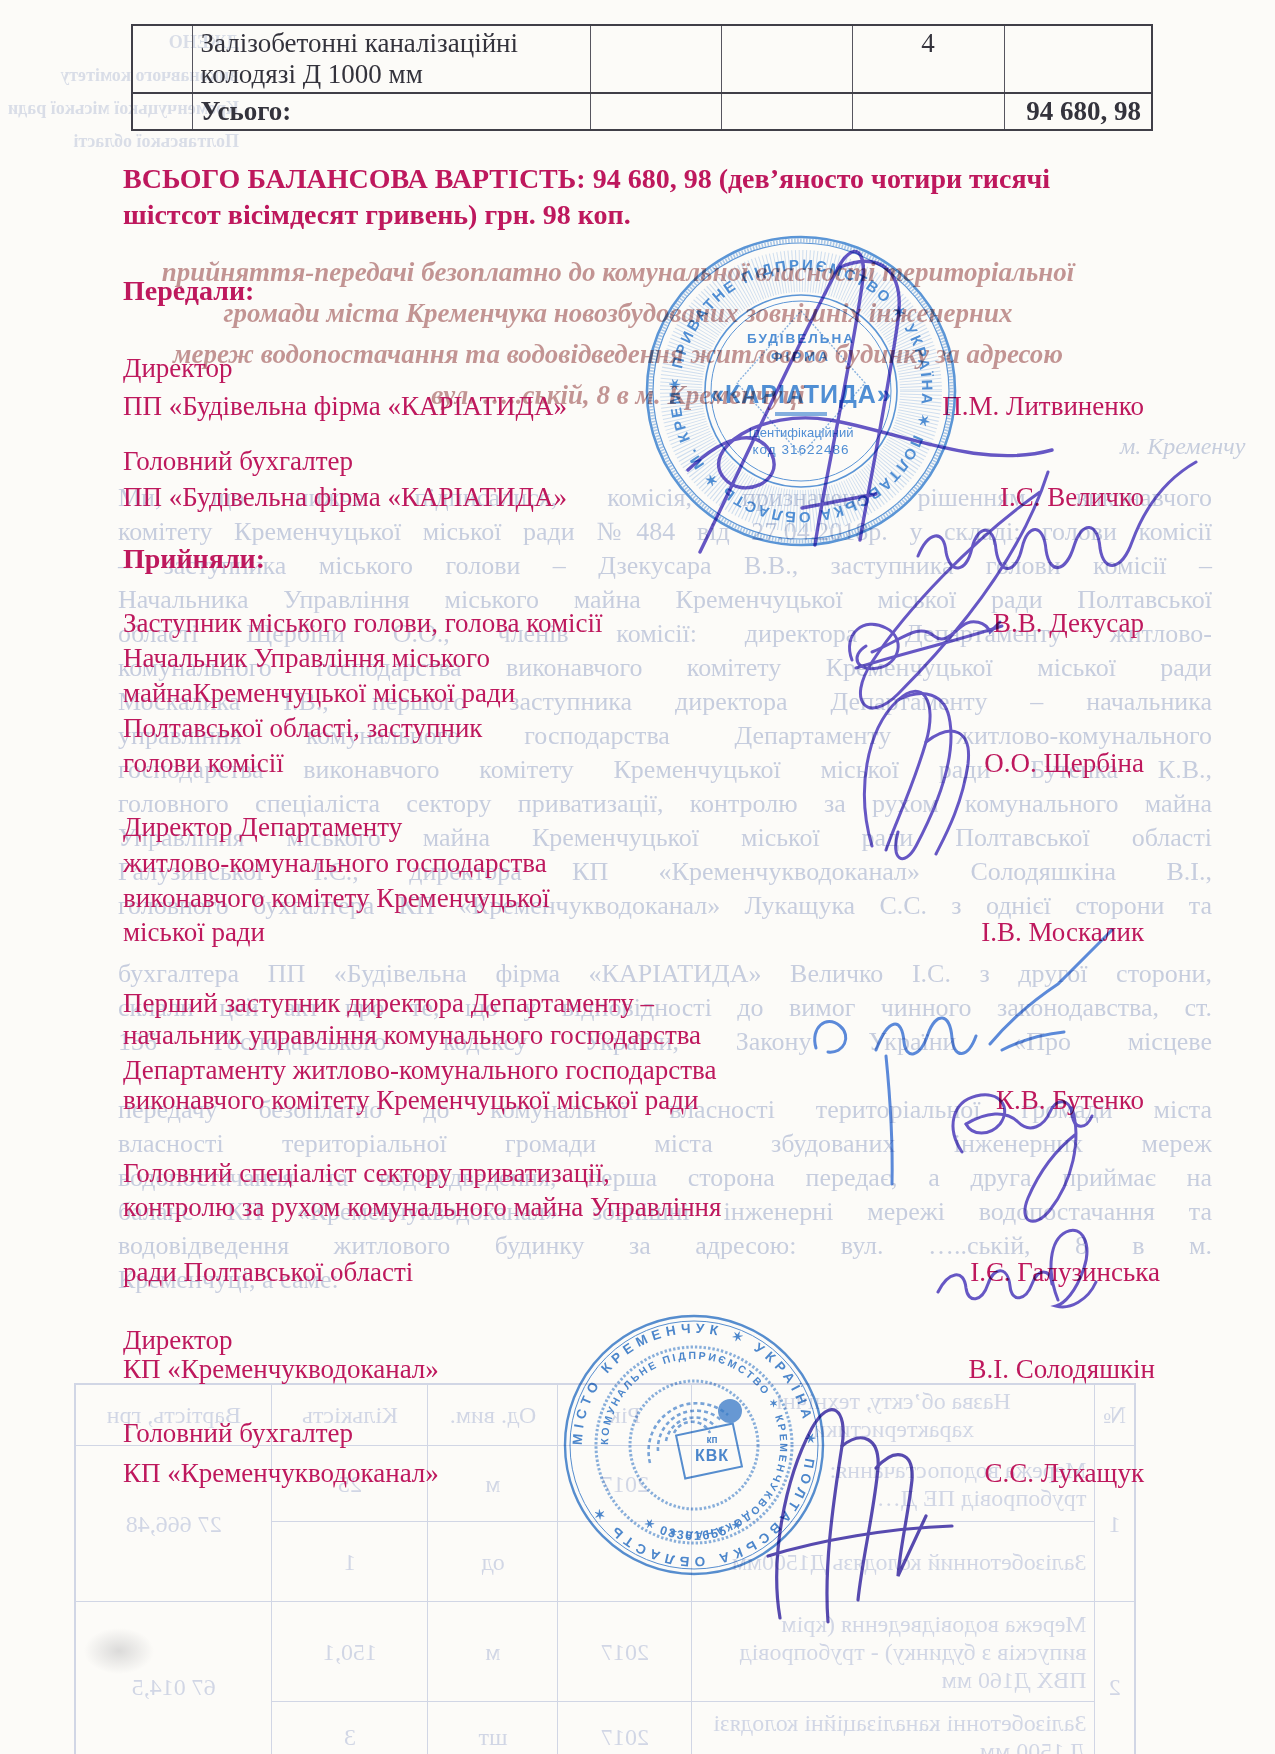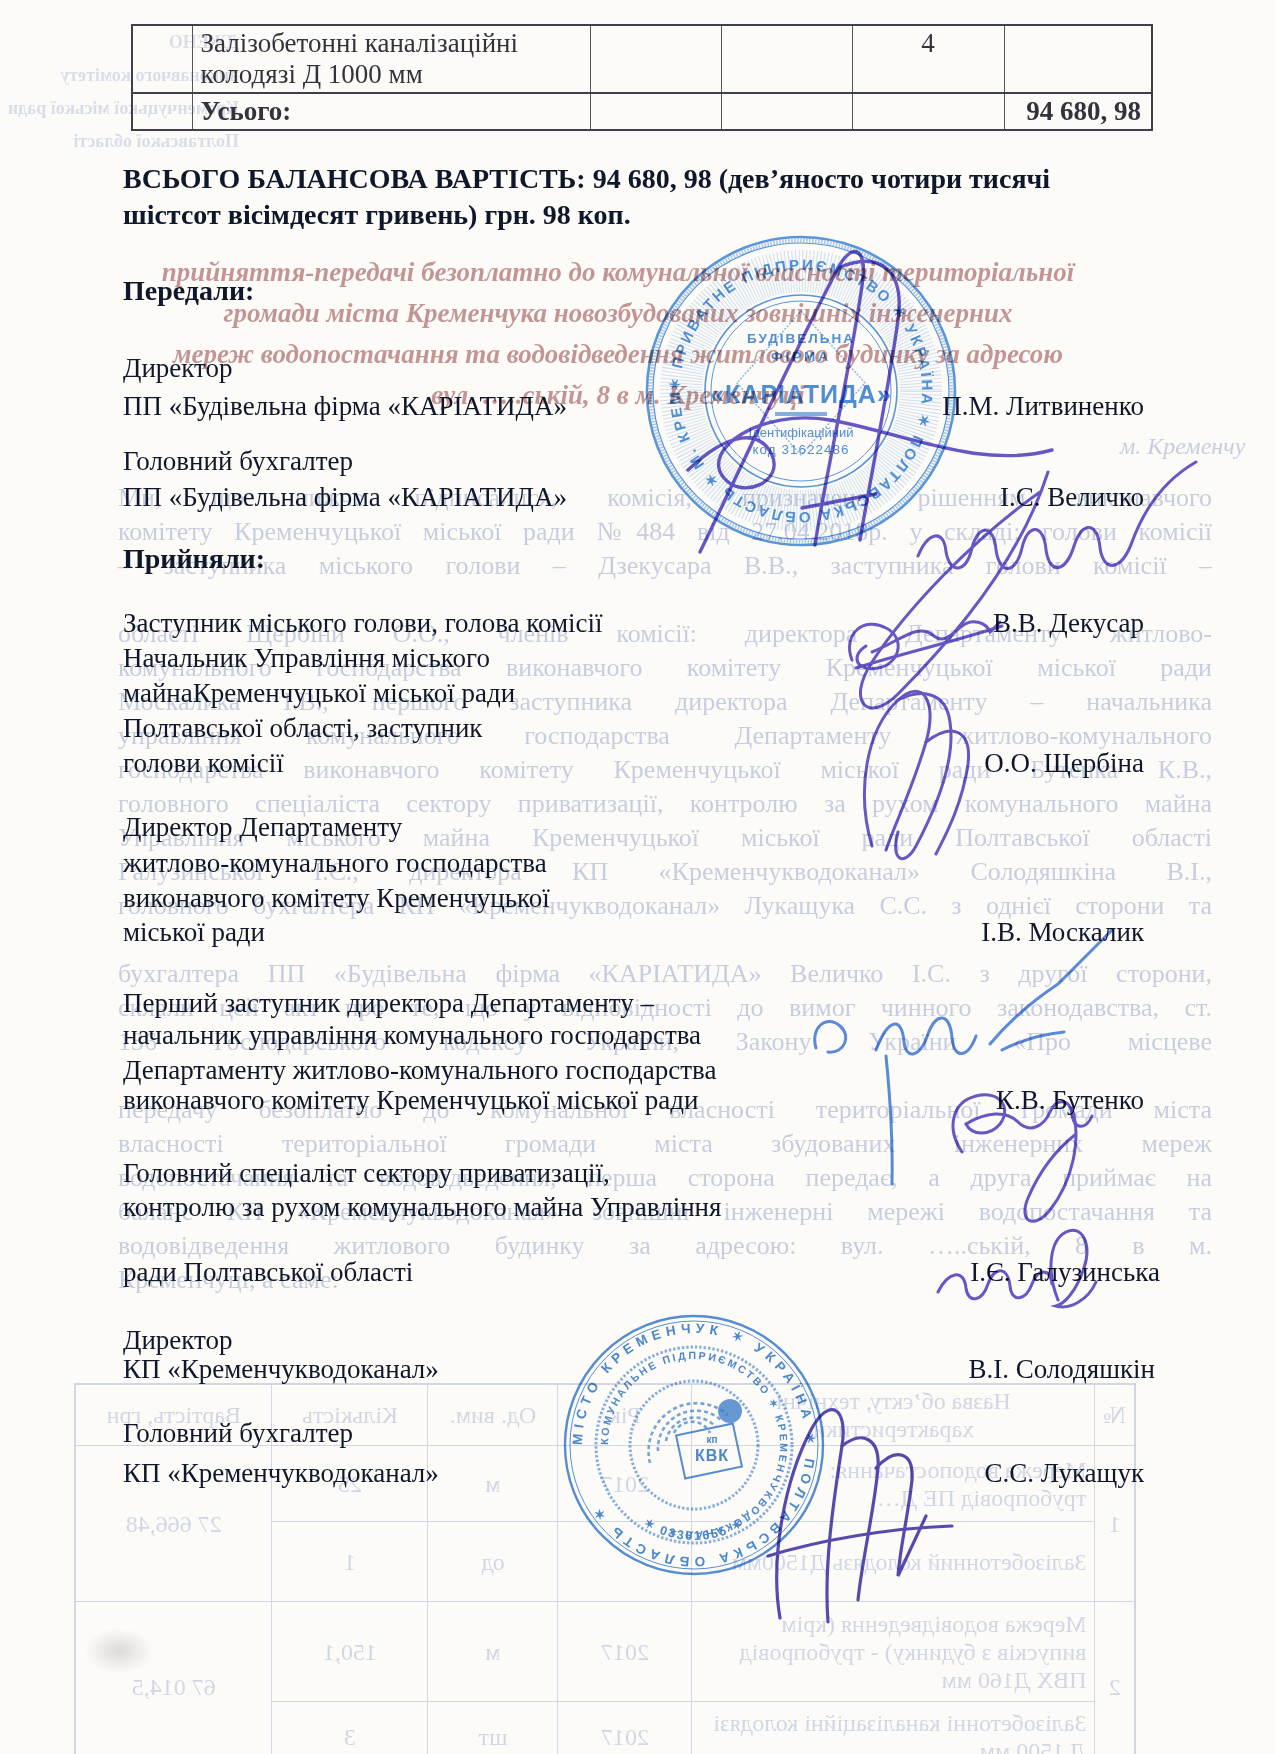--- a/index.html
+++ b/index.html
@@ -1,19 +1,19 @@
 <!DOCTYPE html>
 <html><head>
 <meta charset="utf-8">
 <style>
   html,body{margin:0;padding:0;background:#e8e6e0;}
   #page{position:relative;width:1275px;height:1754px;background:#fcfbf8;overflow:hidden;
         font-family:"Liberation Serif",serif;color:#34333c;}
   
-  .dln{position:absolute;left:123px;font:27px/31px "Liberation Serif",serif;color:#0f172a;white-space:nowrap;z-index:5;}
+  .dln{position:absolute;left:123px;font:27px/31px "Liberation Serif",serif;color:#be185d;white-space:nowrap;z-index:5;}
   .bold{font-weight:bold;}
   .big{font-size:28px;}
   .name{left:auto;right:131px;text-align:right;}
   
   #toptbl{position:absolute;left:131px;top:24px;width:1020px;border-collapse:collapse;table-layout:fixed;z-index:5;}
   #toptbl td{border:1.6px solid #56555f;font:27px/31px "Liberation Serif",serif;color:#34333c;
              padding:2px 8px;vertical-align:top;overflow:hidden;}
   #toptbl{border:2.5px solid #403f48;}
   #toptbl tr.total td{border-top:2.6px solid #403f48;font-weight:bold;}
   #toptbl td.qty{text-align:center;}
@@ -55,20 +55,21 @@
 
   <div class="bt bt-title" style="top:256px">прийняття-передачі безоплатно до комунальної власності територіальної</div>
   <div class="bt bt-title" style="top:297px">громади міста Кременчука новозбудованих зовнішніх інженерних</div>
   <div class="bt bt-title" style="top:338px">мереж водопостачання та водовідведення житлового будинку за адресою</div>
   <div class="bt bt-title" style="top:379px">вул. …..ській, 8 в м. Кременчуці</div>
   <div class="bt bt-frag" style="left:1120px;top:433px">м. Кременчу</div>
 
   <div class="bt bt-ln" style="--i:0">Ми, що нижче підписалися, комісія, призначена рішенням виконавчого</div>
   <div class="bt bt-ln" style="--i:1">комітету Кременчуцької міської ради №484 від 27.04.2018р. у складі: голови комісії</div>
   <div class="bt bt-ln" style="--i:2">– заступника міського голови – Дзекусара В.В., заступника голови комісії –</div>
+  <div class="bt bt-ln" style="--i:3">Начальника Управління міського майна Кременчуцької міської ради Полтавської</div>
   <div class="bt bt-ln" style="--i:4">області Щербіни О.О., членів комісії: директора Департаменту житлово-</div>
   <div class="bt bt-ln" style="--i:5">комунального господарства виконавчого комітету Кременчуцької міської ради</div>
   <div class="bt bt-ln" style="--i:6">Москалика І.В., першого заступника директора Департаменту – начальника</div>
   <div class="bt bt-ln" style="--i:7">управління комунального господарства Департаменту житлово-комунального</div>
   <div class="bt bt-ln" style="--i:8">господарства виконавчого комітету Кременчуцької міської ради Бутенка К.В.,</div>
   <div class="bt bt-ln" style="--i:9">головного спеціаліста сектору приватизації, контролю за рухом комунального майна</div>
   <div class="bt bt-ln" style="--i:10">Управління міського майна Кременчуцької міської ради Полтавської області</div>
   <div class="bt bt-ln" style="--i:11">Галузинської І.Є., директора КП «Кременчукводоканал» Солодяшкіна В.І.,</div>
   <div class="bt bt-ln" style="--i:12">головного бухгалтера КП «Кременчукводоканал» Лукащука С.С. з однієї сторони та</div>
   <div class="bt bt-ln" style="--i:14">бухгалтера ПП «Будівельна фірма «КАРІАТИДА» Величко І.С. з другої сторони,</div>

